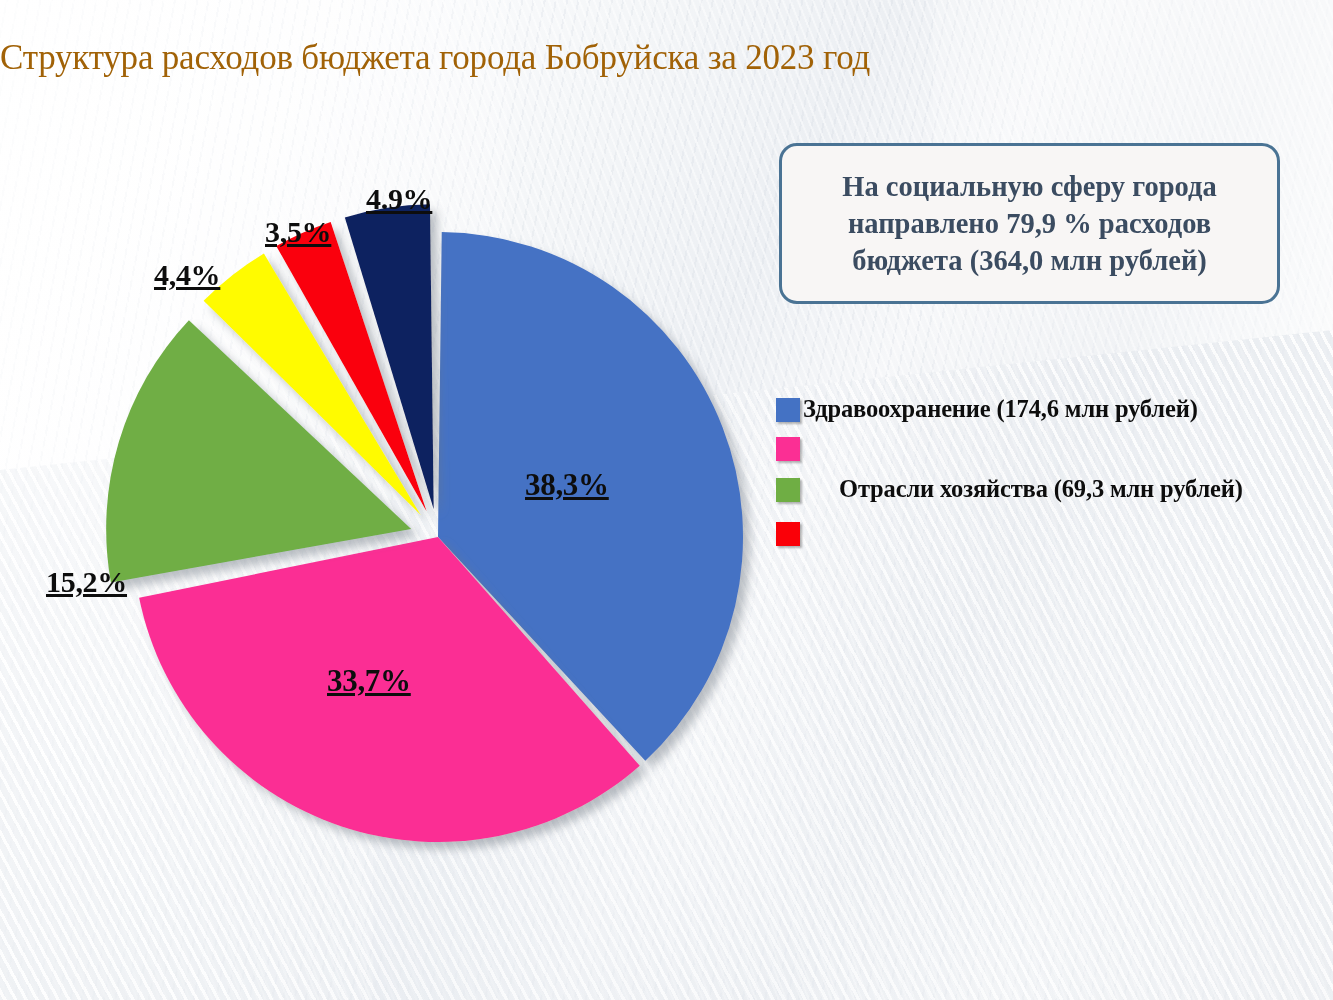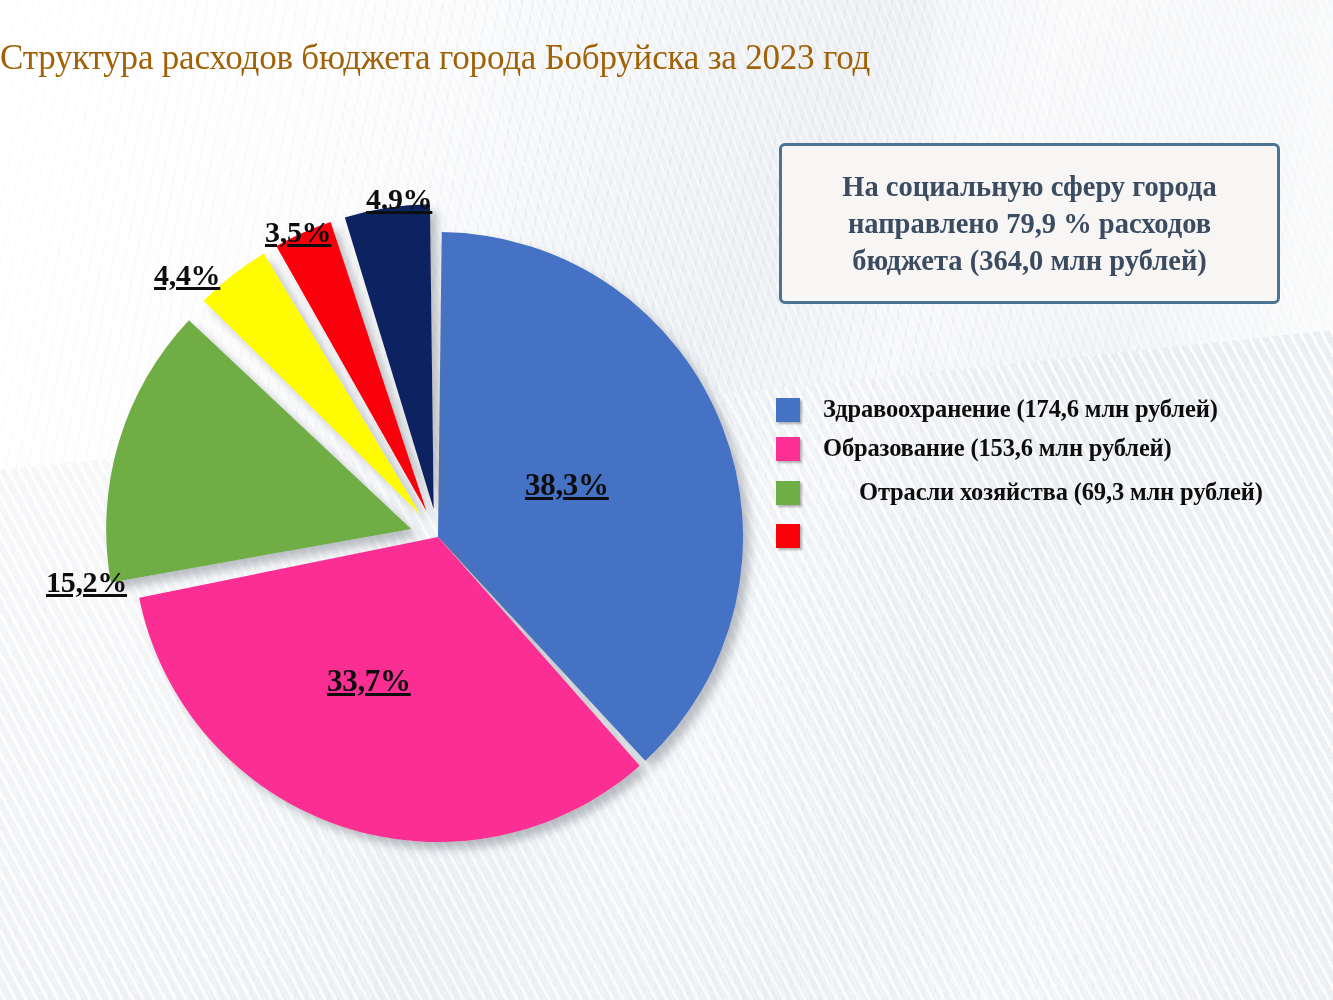--- a/index.html
+++ b/index.html
@@ -82,21 +82,21 @@
 
   
   #callout-box {
     position: absolute;
     left: 779px;
     top: 143px;
     width: 501px;
     height: 161px;
     box-sizing: border-box;
     border: 3px solid #4a7394;
-    border-radius: 6px;
+    border-radius: 18px;
     background: #f8f6f5;
     display: flex;
     align-items: center;
     justify-content: center;
   }
   #callout-text {
     font-size: 28.5px;
     font-weight: bold;
     color: #3b4c61;
     text-align: center;
@@ -146,21 +146,20 @@
     margin-top: 4px;
     margin-right: 3px;
     box-shadow: 2px 2px 2px rgba(90,90,90,0.45);
   }
   .legend-label {
     font-size: 24.5px;
     font-weight: bold;
     color: #0d0d0d;
     line-height: 1.24;
     letter-spacing: -0.15px;
-    padding-left: 20px;
   }
   .legend-label .thin-paren {
     font-weight: normal;
     font-size: 21px;
   }
 </style>
 </head>
 <body>
 
 <div id="slide-bg">
@@ -203,21 +202,20 @@
   <div class="pie-label on-slice" style="left:327px; top:513px;">33,7%</div>
 </div>
 
 <div id="legend">
     <div class="legend-item">
       <span class="legend-swatch" style="background: rgb(68, 114, 196);"></span>
       <span class="legend-label">Здравоохранение (174,6 млн рублей)</span>
     </div>
     <div class="legend-item">
       <span class="legend-swatch" style="background: rgb(251, 47, 148);"></span>
-      <span class="legend-label">Образование (153,6 млн рублей)</span>
     </div>
     <div class="legend-item gap-before">
       <span class="legend-swatch" style="background: rgb(111, 174, 68);"></span>
       <span class="legend-label">Отрасли хозяйства (69,3 млн рублей)</span>
     </div>
     <div class="legend-item gap-before">
       <span class="legend-swatch" style="background: rgb(250, 0, 8);"></span>
     </div>
   </div>
 

